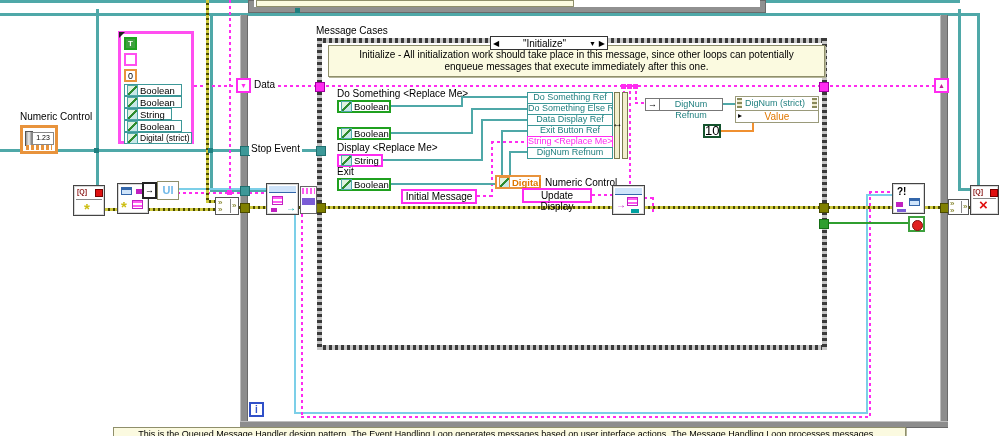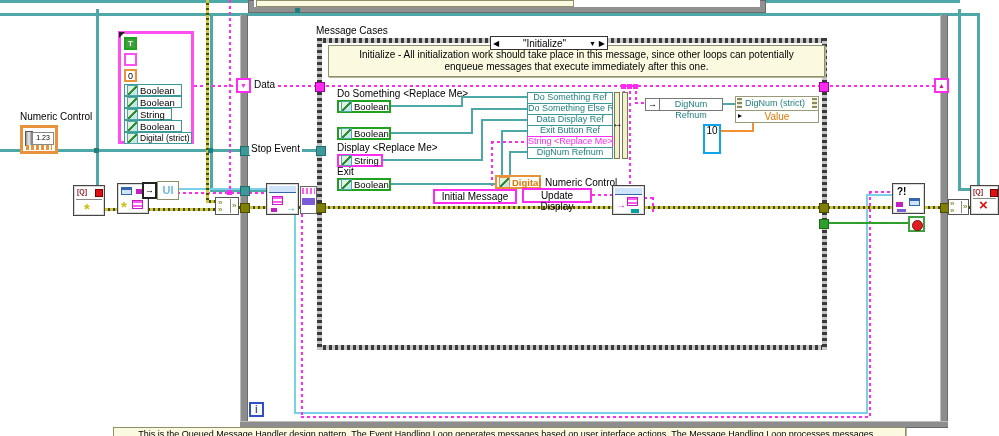--- a/index.html
+++ b/index.html
@@ -278,21 +278,21 @@
   <div class="abs" style="left:614px;top:92px;width:6px;height:67px;background:#F2EFCE;border:1px solid #7a7a50;box-sizing:border-box;"></div>
   <div class="abs" style="left:622px;top:92px;width:6px;height:67px;background:#F2EFCE;border:1px solid #7a7a50;box-sizing:border-box;"></div>
   <span class="abs" style="left:612px;top:117px;font-size:11px;font-weight:bold;z-index:4;">↔</span>
 
   <div class="refbox" style="left:495px;top:175px;width:46px;height:14px;border:2px solid #E8933C;color:#E07800;font-weight:bold;">
     <span class="g" style="border-color:#E8933C;"></span>
       <span>Digital</span>
   </div>
   <div class="lbl" style="left:543px;top:177px;background:transparent;">Numeric Control</div>
 
-  <div class="abs" style="left:433px;top:189px;width:84px;height:15px;background:#fff;border:2px solid #FF2BF0;box-sizing:border-box;font-size:10px;text-align:center;line-height:11px;">
+  <div class="abs" style="left:401px;top:189px;width:76px;height:15px;background:#fff;border:2px solid #FF2BF0;box-sizing:border-box;font-size:10px;text-align:center;line-height:11px;">
     <span>Initial Message</span>
   </div>
   <div class="abs" style="left:522px;top:188px;width:70px;height:15px;background:#fff;border:2px solid #FF2BF0;box-sizing:border-box;font-size:10px;text-align:center;line-height:11px;">
     <span>Update Display</span>
   </div>
 
   <div class="vi" style="left:612px;top:185px;width:33px;height:30px;">
     <div class="abs" style="left:2px;top:2px;right:2px;height:6px;background:#CFE4FA;border-bottom:1px solid #3366AA;"></div>
     <span class="abs" style="left:3px;top:13px;color:#C020C0;font-weight:bold;font-size:10px;">→</span>
     <div class="mini-grid" style="left:14px;top:11px;"></div>
@@ -308,21 +308,21 @@
       <div class="abs" style="left:1px;top:1px;width:5px;height:10px;background:repeating-linear-gradient(180deg,#8a8a5a 0 2px,#EFEBD0 2px 4px);"></div>
       <div class="abs" style="right:1px;top:1px;width:5px;height:10px;background:repeating-linear-gradient(180deg,#8a8a5a 0 2px,#EFEBD0 2px 4px);"></div>
       <span class="abs" style="left:9px;top:1px;color:#1F7F7F;font-size:9px;line-height:11px;">DigNum (strict)</span>
 
     </div>
     <div class="abs" style="left:0;top:13px;right:0;height:13px;">
       <span class="abs" style="left:2px;top:0;font-size:8px;line-height:12px;">▸</span>
       <span style="display:block;color:#E07800;font-size:10px;text-align:center;line-height:13px;">Value</span>
     </div>
   </div>
-  <div class="abs" style="left:703px;top:124px;width:18px;height:30px;background:#fff;border:2px solid #0ea5e9;box-sizing:border-box;font-size:10px;text-align:center;line-height:10px;">
+  <div class="abs" style="left:703px;top:124px;width:18px;height:14px;background:#fff;border:2px solid #14532d;box-sizing:border-box;font-size:13px;text-align:center;line-height:10px;">
     <span>10</span>
   </div>
 
   <div class="vi" style="left:892px;top:183px;width:33px;height:31px;">
     <span class="abs" style="left:4px;top:2px;font-size:10px;font-weight:bold;">?!</span>
     <div class="mini-win" style="left:16px;top:14px;"></div>
     <div class="abs" style="left:3px;top:18px;width:7px;height:5px;background:#C020C0;"></div>
     <div class="abs" style="left:4px;top:25px;width:9px;height:3px;background:#7B5CD6;"></div>
   </div>
   <div class="abs" style="left:908px;top:216px;width:17px;height:16px;background:#fff;border:2px solid #3DA03D;box-sizing:border-box;">

